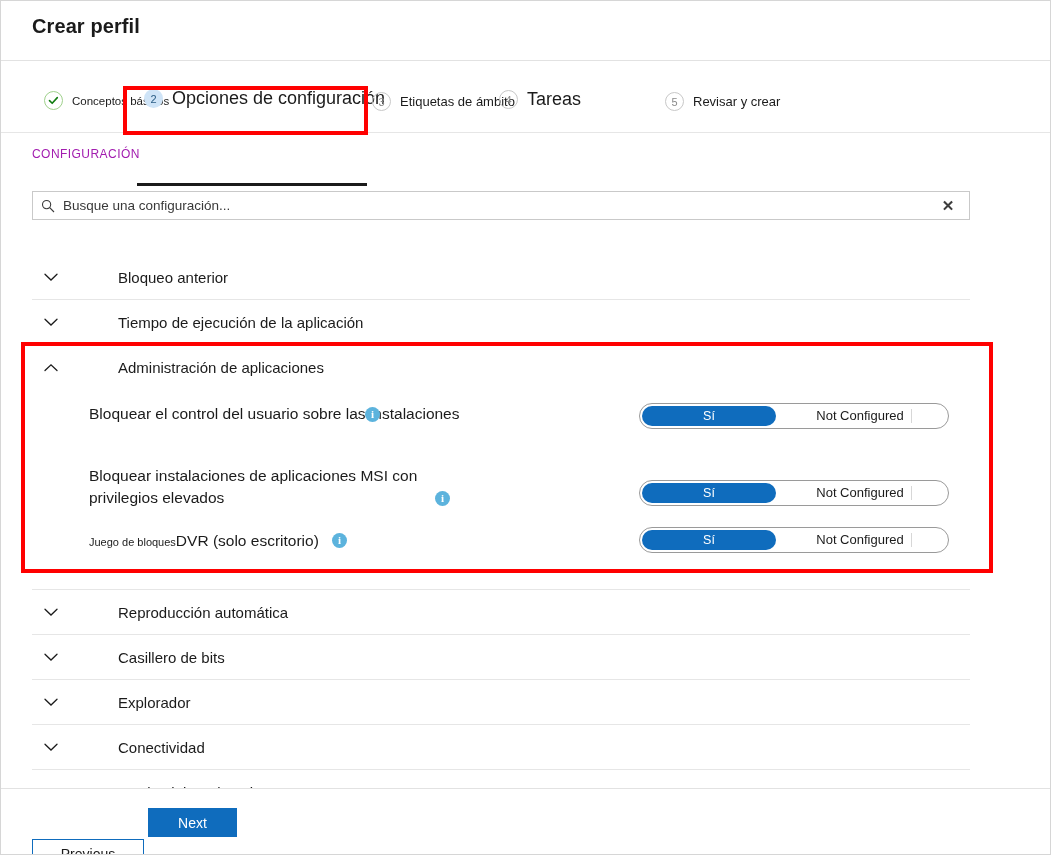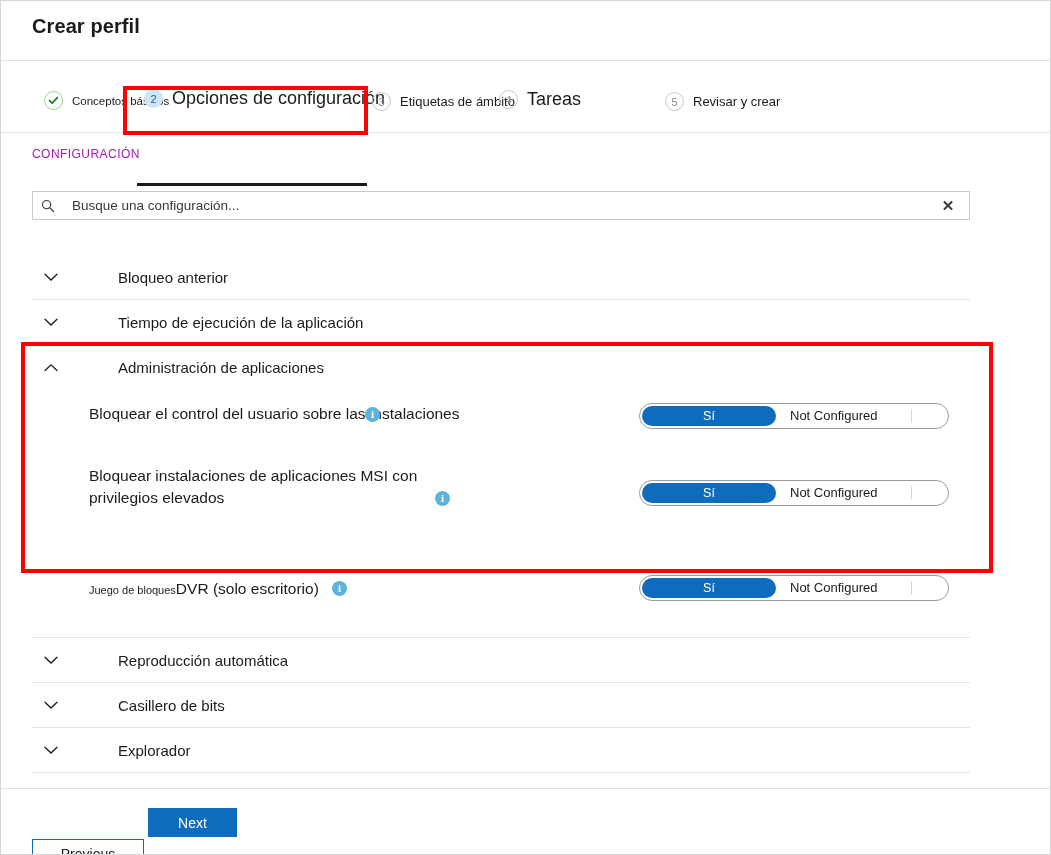--- a/index.html
+++ b/index.html
@@ -128,21 +128,20 @@
     position: absolute;
     left: 31px;
     top: 58px;
     width: 938px;
     height: 29px;
     box-sizing: border-box;
     border: 1px solid #c9c9c9;
     background: #fff;
     display: flex;
     align-items: center;
-    gap: 9px;
   }
   .search-icon {
     width: 30px;
     display: flex;
     align-items: center;
     justify-content: center;
     color: #3b3b3b;
     flex: none;
   }
   .search-input {
@@ -263,20 +262,21 @@
     line-height: 20px;
     text-align: center;
   }
   .toggle .off-label {
     position: absolute;
     left: 150px;
     top: 0;
     width: 140px;
     height: 24px;
     line-height: 24px;
+    text-align: center;
     font-size: 13px;
     color: #1b1b1b;
   }
   .toggle .tick {
     position: absolute;
     right: 36px;
     top: 5px;
     width: 1px;
     height: 14px;
     background: #d7d7d7;
@@ -437,21 +437,21 @@
             <span class="main">Bloquear instalaciones de aplicaciones MSI con privilegios elevados</span>
           </div>
           <span class="info-icon" style="left:403px; top:26px;">i</span>
           <div class="toggle" style="left:607px; top:15px;">
             <span class="knob">Sí</span>
             <span class="off-label">Not Configured</span>
             <span class="tick"></span>
           </div>
         </div>
 
-        <div class="setting-row" style="height:44px;margin-top:48px;">
+        <div class="setting-row" style="height:44px;">
           <div class="setting-label" style="top:3px;">
             <span class="prefix">Juego de bloques</span><span class="main">DVR (solo escritorio)</span>
           </div>
           <span class="info-icon" style="left:300px; top:6px;">i</span>
           <div class="toggle" style="left:607px; top:0px;">
             <span class="knob">Sí</span>
             <span class="off-label">Not Configured</span>
             <span class="tick"></span>
           </div>
         </div>

